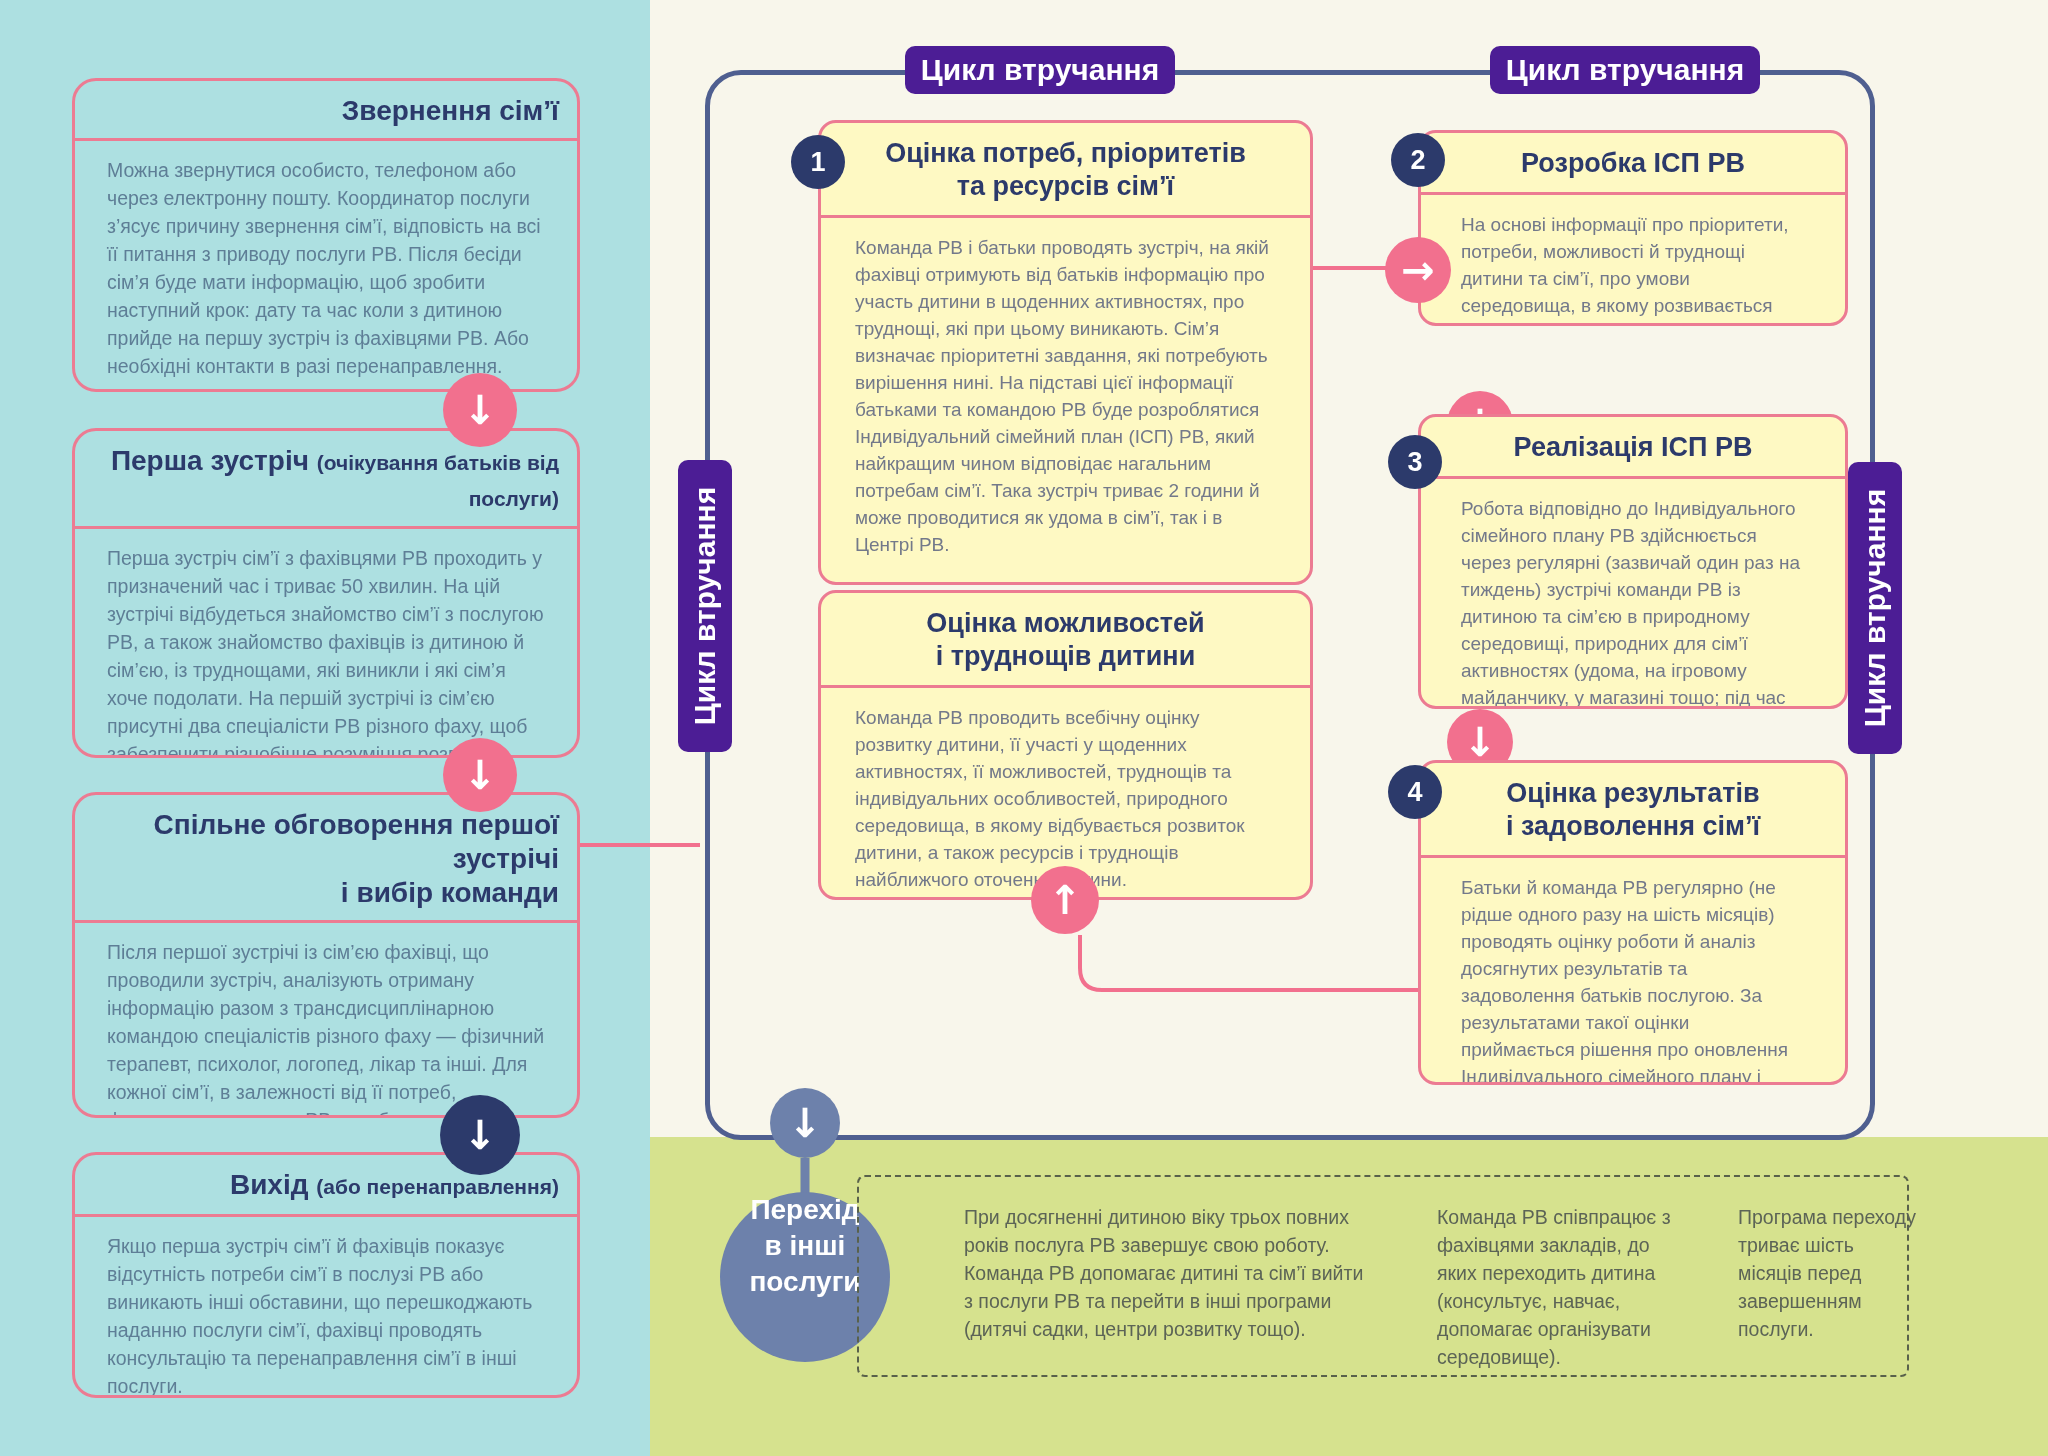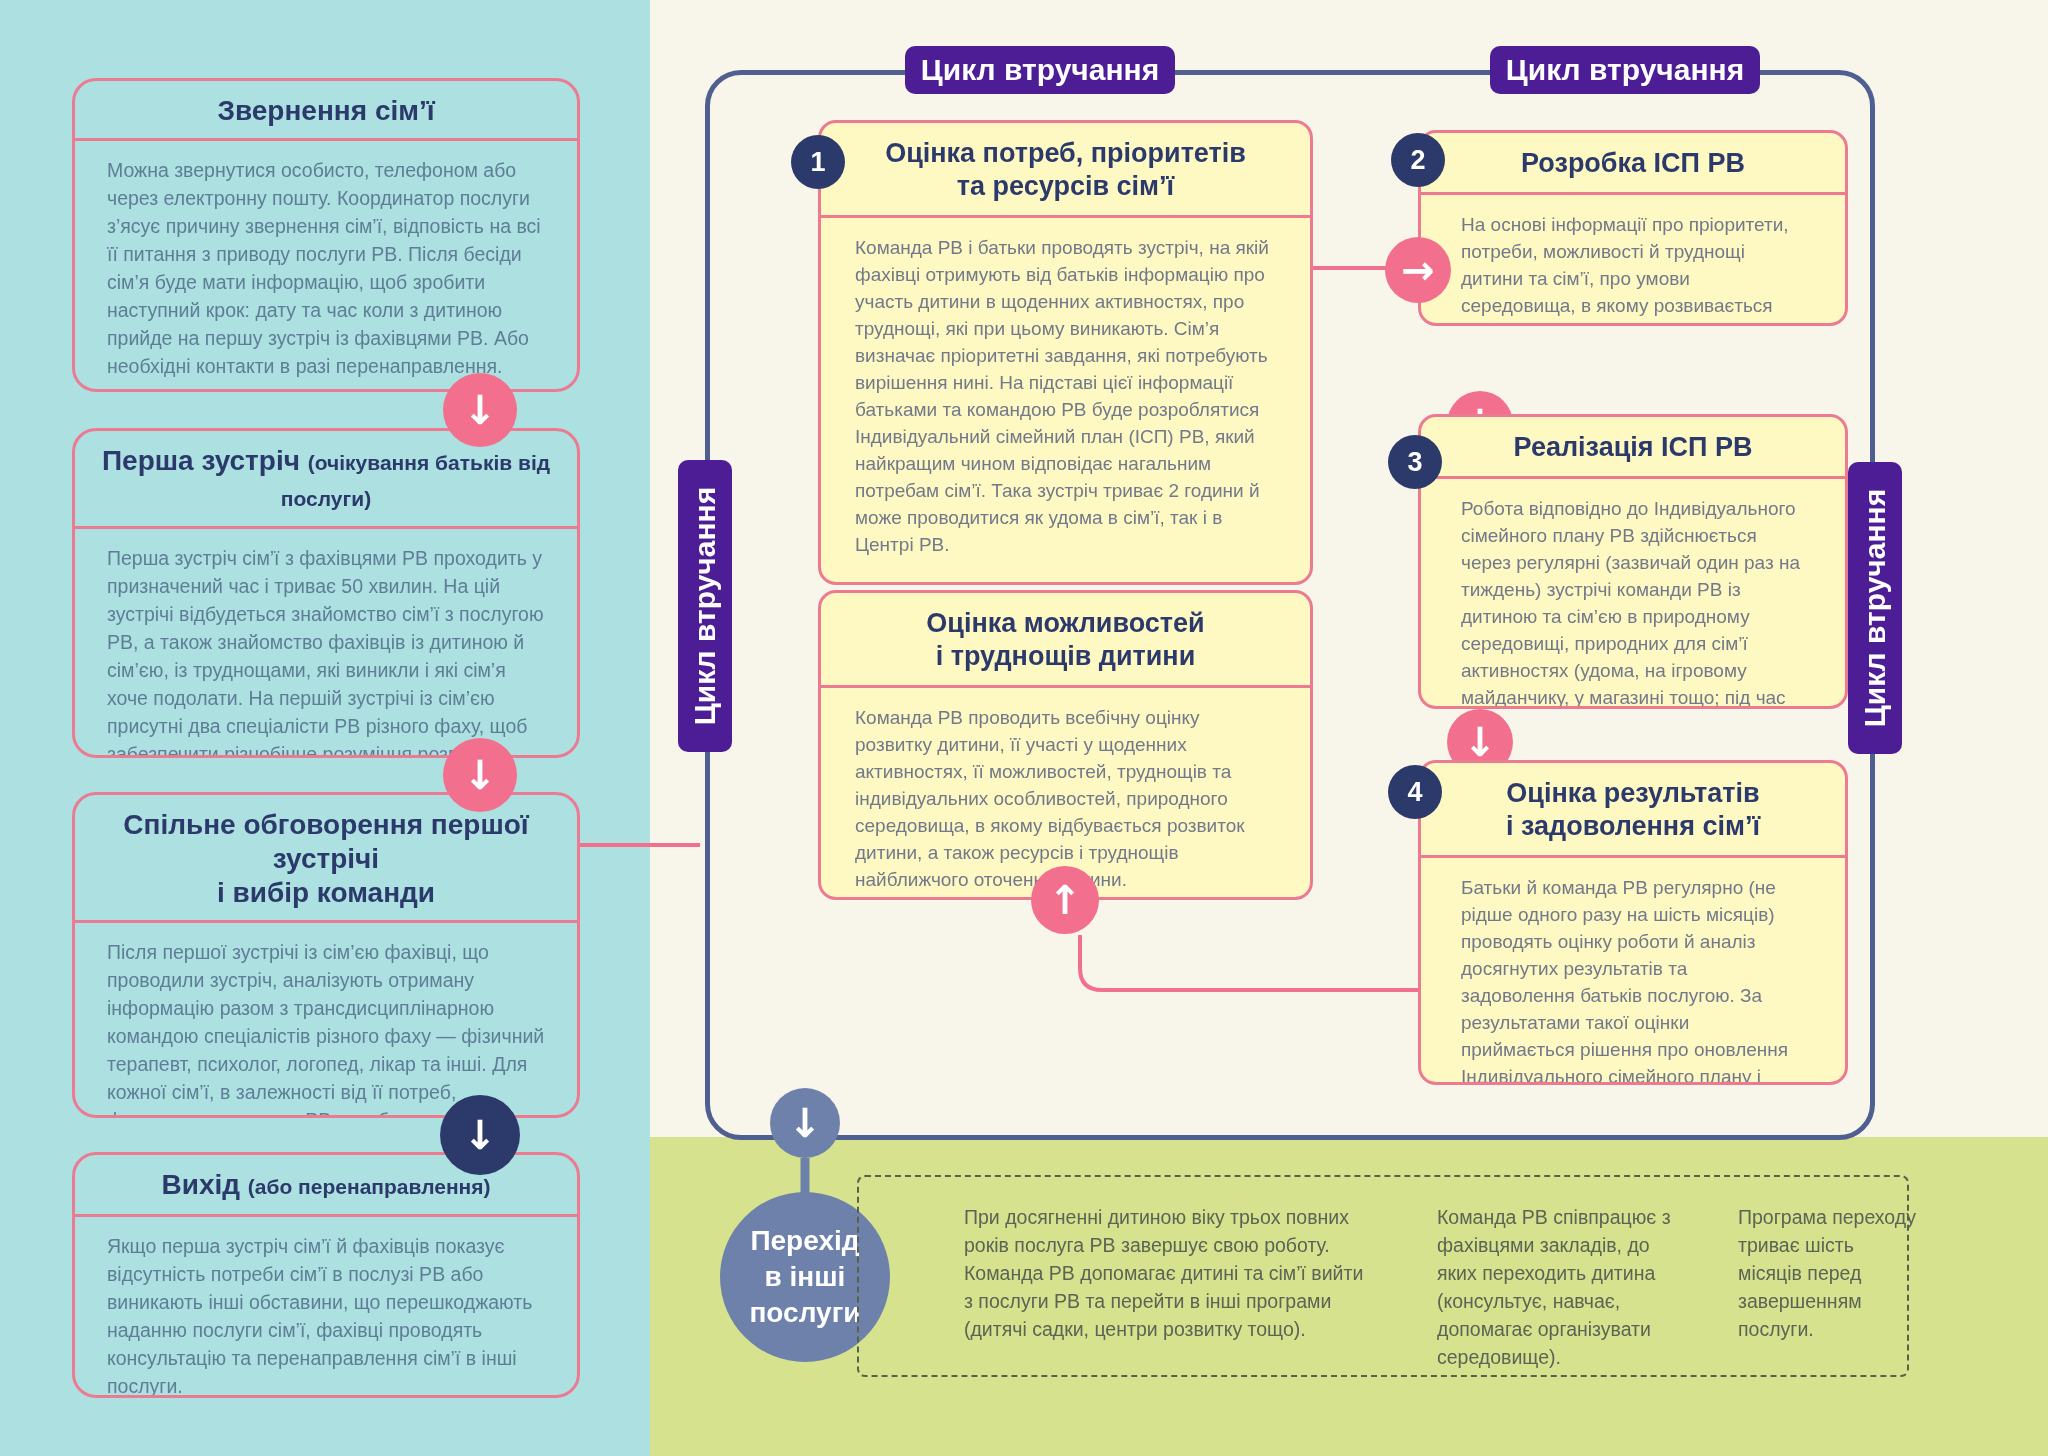--- a/index.html
+++ b/index.html
@@ -11,21 +11,21 @@
   .abs{position:absolute;}
   
   #teal-panel{left:0;top:0;width:650px;height:1456px;background:#ade0e1;}
   #green-panel{left:650px;top:1137px;width:1398px;height:319px;background:#d6e28e;}
   
   .lbox{
     left:72px;width:508px;border:3px solid #ec7b92;border-radius:24px;
     box-sizing:border-box;overflow:hidden;
   }
   .lbox .ttl{
-    text-align:center;color:#2c3a6b;font-weight:bold;font-size:28px;line-height:34px;
+    text-align:right;color:#2c3a6b;font-weight:bold;font-size:28px;line-height:34px;
     padding:13px 18px 10px;border-bottom:3px solid #ec7b92;white-space:pre-line;
   }
   .lbox .ttl .note{font-size:21px;}
   .lbox .bod{
     padding:15px 32px 10px;color:#5e7e96;font-size:19.5px;line-height:28px;
   }
   
   .circ{
     border-radius:50%;display:flex;align-items:center;justify-content:center;
     color:#fff;font-weight:bold;box-sizing:border-box;
@@ -59,21 +59,21 @@
     padding:14px 20px 12px;border-bottom:3px solid #ec7b92;white-space:pre-line;
   }
   .step .bod{padding:16px 40px 10px;color:#73798a;font-size:19px;line-height:27px;}
   .numc{
     width:54px;height:54px;border-radius:50%;background:#2c3a6b;color:#fff;
     font-weight:bold;font-size:27px;display:flex;align-items:center;justify-content:center;
   }
   
   #transition-circle{
     left:720px;top:1192px;width:170px;height:170px;border-radius:50%;background:#6d81ab;
-    display:flex;align-items:center;justify-content:center;text-align:center;
+    display:flex;justify-content:center;text-align:center;
     color:#fff;font-weight:bold;font-size:28px;line-height:36px;white-space:pre-line;
   }
   #dashed-box{
     left:857px;top:1175px;width:1052px;height:202px;box-sizing:border-box;
     border:2px dashed #59614b;border-radius:8px;
   }
   .gnote{color:#5c6456;font-size:19.5px;line-height:28px;}
   svg.lines{left:0;top:0;width:2048px;height:1456px;pointer-events:none;}
 </style>
 </head>

